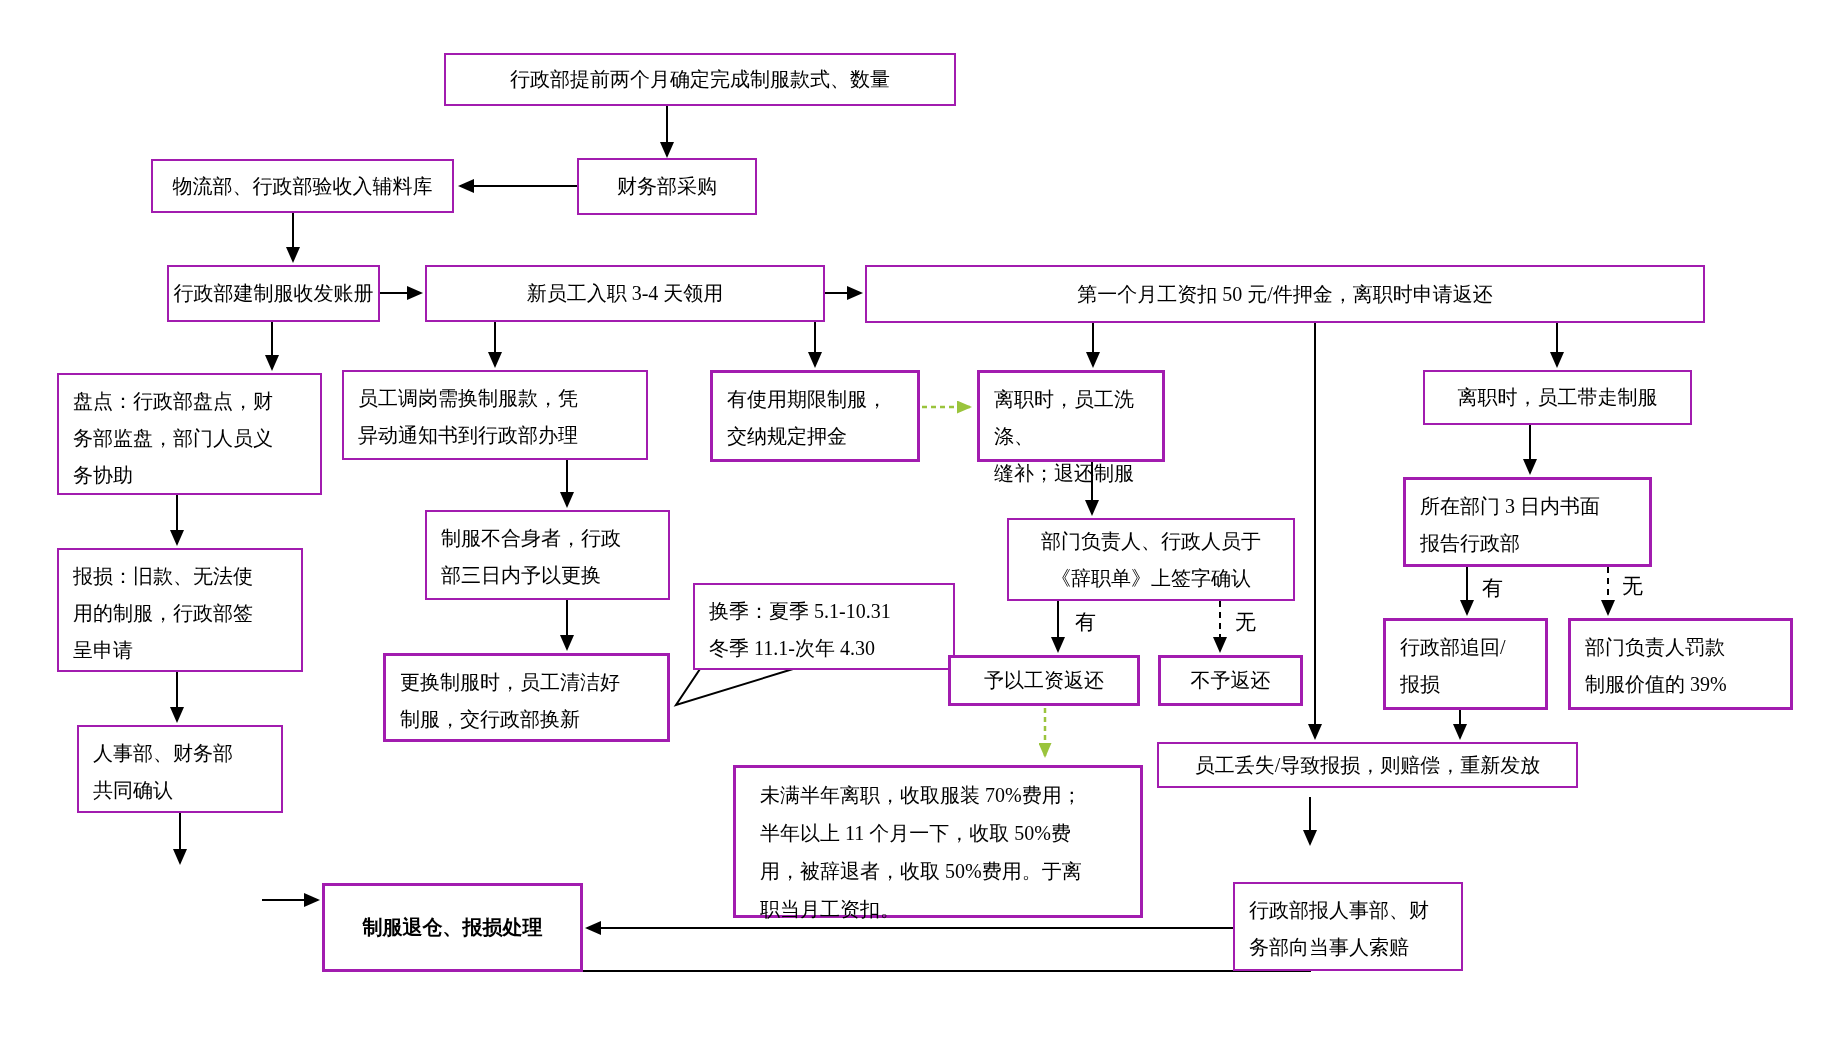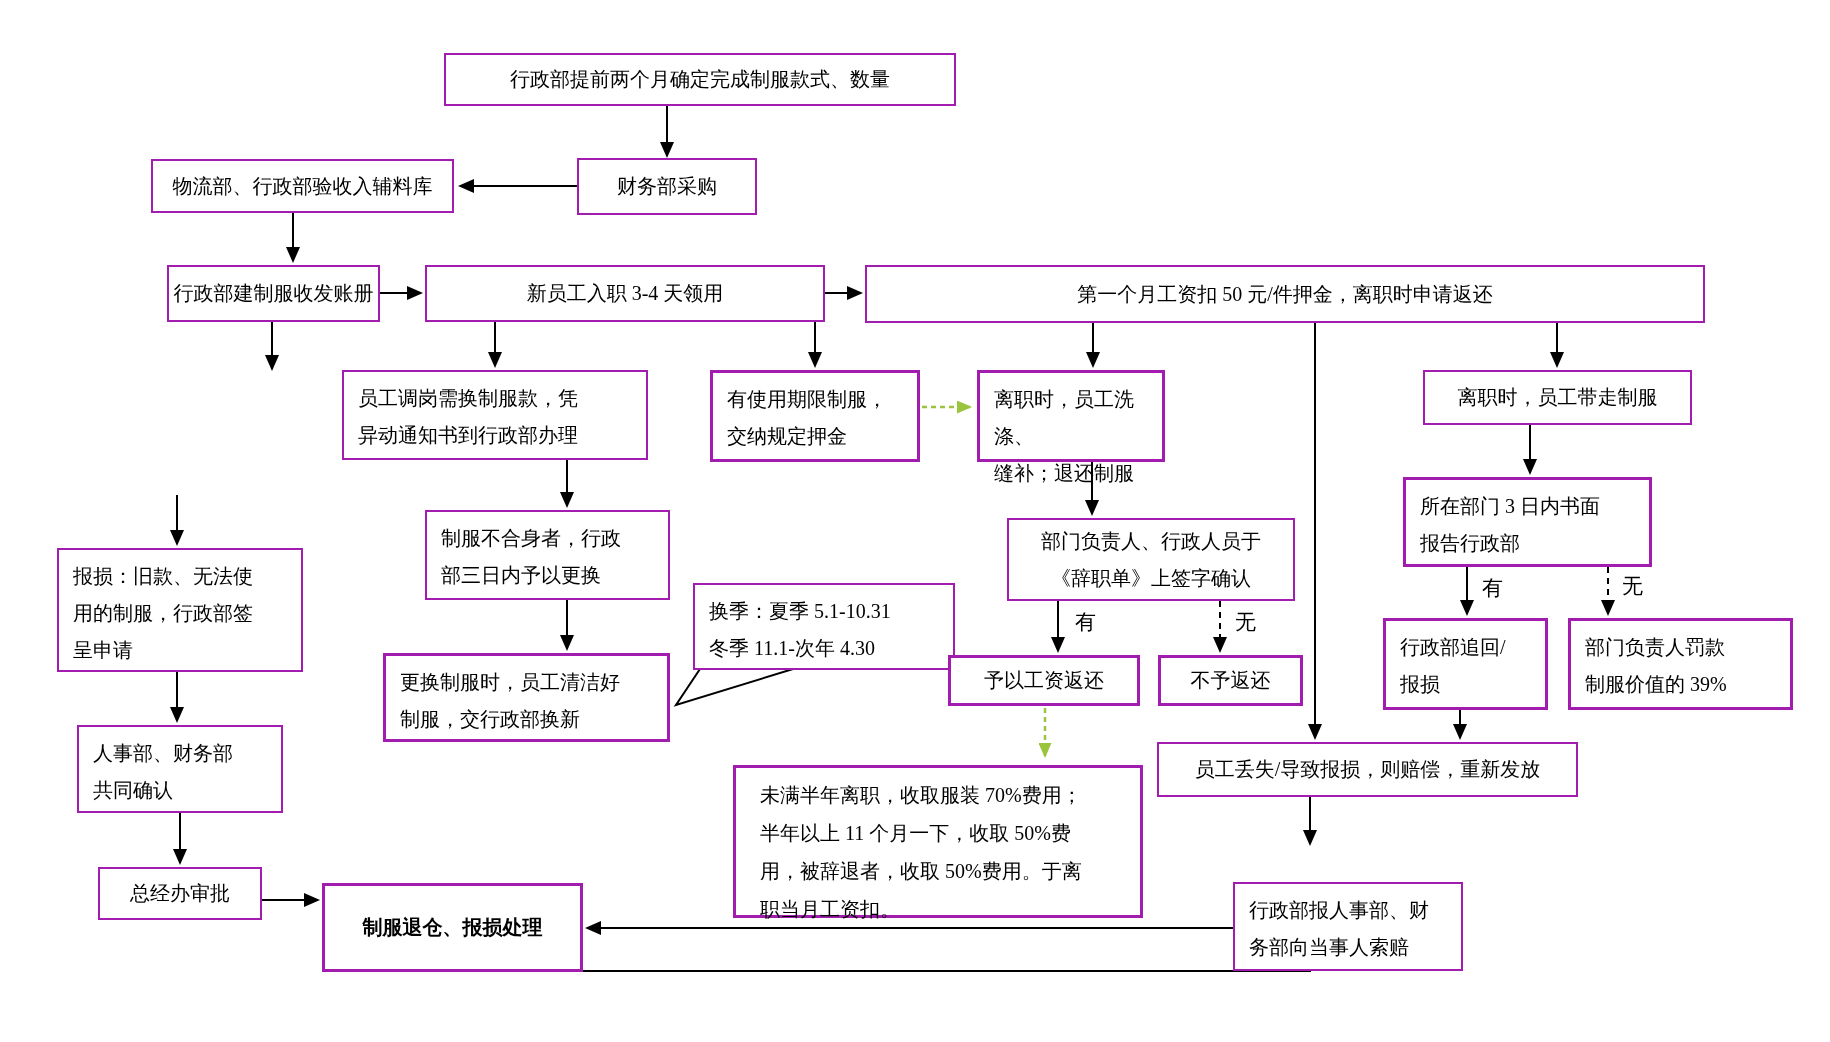--- a/index.html
+++ b/index.html
@@ -74,20 +74,23 @@
 
   <div class="node c" style="left:444px;top:53px;width:512px;height:53px;">行政部提前两个月确定完成制服款式、数量</div>
 
   <div class="node c" style="left:151px;top:159px;width:303px;height:54px;">物流部、行政部验收入辅料库</div>
   <div class="node c" style="left:577px;top:158px;width:180px;height:57px;">财务部采购</div>
 
   <div class="node c" style="left:167px;top:265px;width:213px;height:57px;">行政部建制服收发账册</div>
   <div class="node c" style="left:425px;top:265px;width:400px;height:57px;">新员工入职 3-4 天领用</div>
   <div class="node c" style="left:865px;top:265px;width:840px;height:58px;">第一个月工资扣 50 元/件押金，离职时申请返还</div>
 
+  <div class="node l" style="left:57px;top:373px;width:265px;height:122px;">盘点：行政部盘点，财
+务部监盘，部门人员义
+务协助</div>
   <div class="node l" style="left:342px;top:370px;width:306px;height:90px;">员工调岗需换制服款，凭
 异动通知书到行政部办理</div>
   <div class="node l thick" style="left:710px;top:370px;width:210px;height:92px;">有使用期限制服，
 交纳规定押金</div>
   <div class="node l thick" style="left:977px;top:370px;width:188px;height:92px;">离职时，员工洗涤、
 缝补；退还制服</div>
   <div class="node c" style="left:1423px;top:370px;width:269px;height:55px;">离职时，员工带走制服</div>
 
   <div class="node l" style="left:57px;top:548px;width:246px;height:124px;">报损：旧款、无法使
 用的制服，行政部签
@@ -102,30 +105,29 @@
 《辞职单》上签字确认</div>
   <div class="node c thick" style="left:948px;top:655px;width:192px;height:51px;">予以工资返还</div>
   <div class="node c thick" style="left:1158px;top:655px;width:145px;height:51px;">不予返还</div>
   <div class="node l thick" style="left:1403px;top:477px;width:249px;height:90px;">所在部门 3 日内书面
 报告行政部</div>
   <div class="node l thick" style="left:1383px;top:618px;width:165px;height:92px;">行政部追回/
 报损</div>
   <div class="node l thick" style="left:1568px;top:618px;width:225px;height:92px;">部门负责人罚款
 制服价值的 39%</div>
 
-  <div class="node c" style="left:1157px;top:742px;width:421px;height:55px;">员工丢失/导致报损，则赔偿，重新发放</div>
+  <div class="node c" style="left:1157px;top:742px;width:421px;height:46px;">员工丢失/导致报损，则赔偿，重新发放</div>
   <div class="node l thick" style="left:733px;top:765px;width:410px;height:153px;line-height:38px;padding-left:24px;">未满半年离职，收取服装 70%费用；
 半年以上 11 个月一下，收取 50%费
 用，被辞退者，收取 50%费用。于离
 职当月工资扣。</div>
   <div class="node l" style="left:1233px;top:848px;width:230px;height:89px;margin-top:34px;">行政部报人事部、财
 务部向当事人索赔</div>
   <div class="node l" style="left:77px;top:725px;width:206px;height:88px;">人事部、财务部
 共同确认</div>
-  <div class="node c" style="left:98px;top:867px;width:164px;height:53px;">总经办审批</div>
   <div class="node c thick" style="left:322px;top:883px;width:261px;height:89px;font-weight:bold;">制服退仓、报损处理</div>
 
   <span class="edge-label" style="left:1075px;top:610px;">有</span>
   <span class="edge-label" style="left:1235px;top:610px;">无</span>
   <span class="edge-label" style="left:1482px;top:576px;">有</span>
   <span class="edge-label" style="left:1622px;top:574px;">无</span>
 
 </div>
 
 </body></html>

